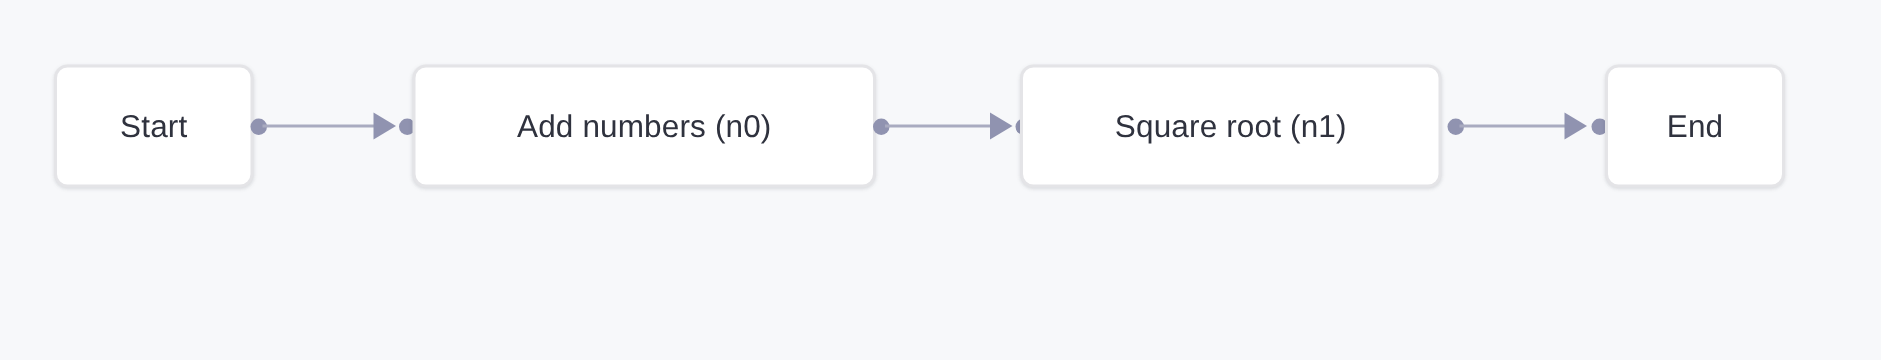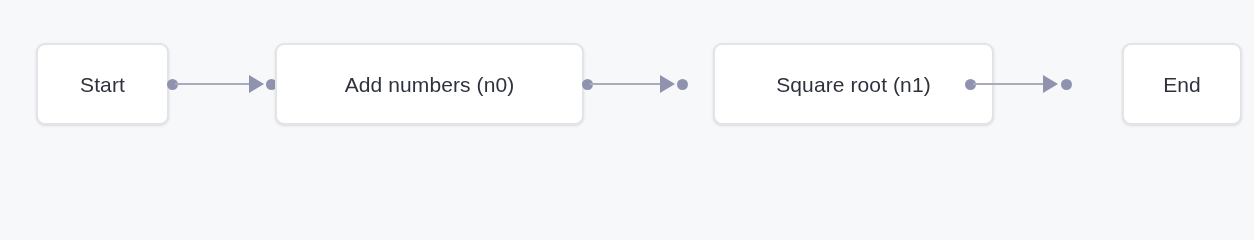--- a/index.html
+++ b/index.html
@@ -41,22 +41,22 @@
     line-height: 1;
     color: #2f323e;
     font-weight: 400;
     letter-spacing: 0.1px;
     white-space: nowrap;
     padding: 0 22px;
   }
 
   .node-start  { left: 36px;   width: 133px; }
   .node-n0     { left: 275px;  width: 309px; text-align: center; }
-  .node-n1     { left: 713px;  width: 281px; text-align: center; }
-  .node-end    { left: 1122px; width: 120px; }
+  .node-n1     { left: 680px;  width: 281px; text-align: center; }
+  .node-end    { left: 1070px; width: 120px; }
 
   
   .handle {
     position: absolute;
     top: 84px;
     width: 11px;
     height: 11px;
     margin-top: -5.5px;
     margin-left: -5.5px;
     border-radius: 50%;

